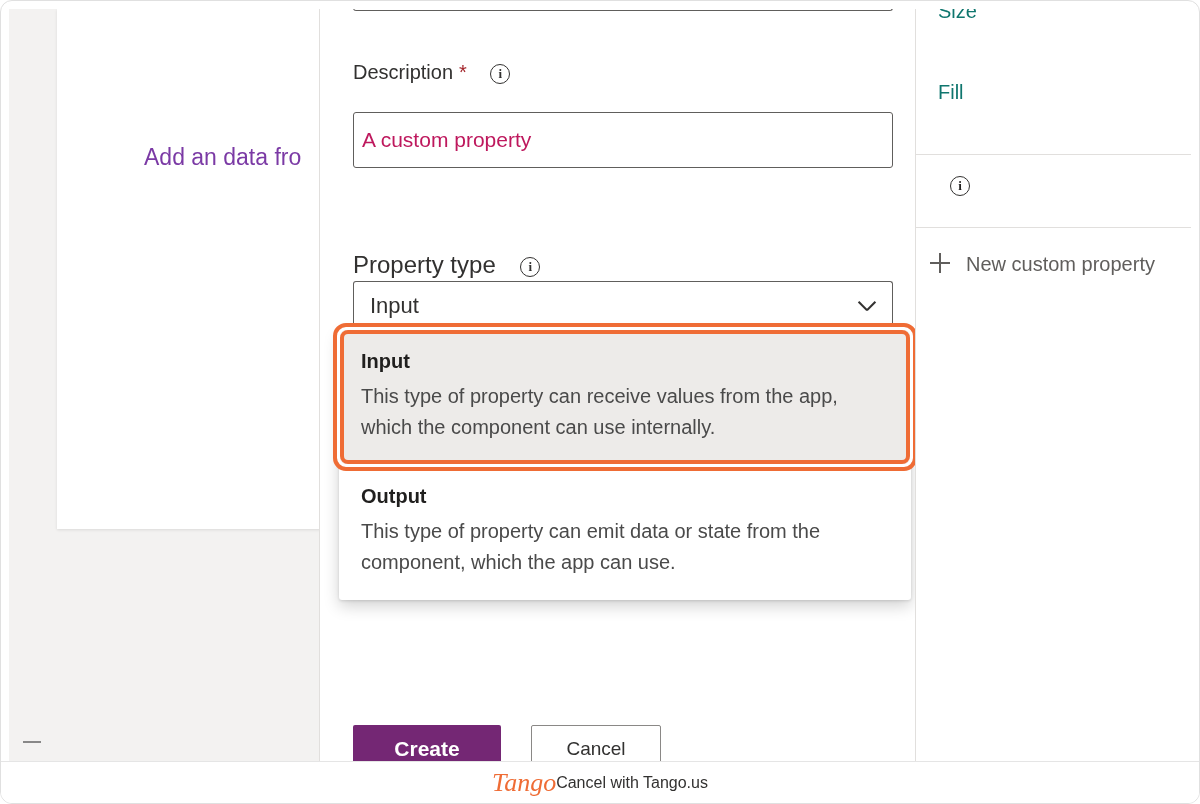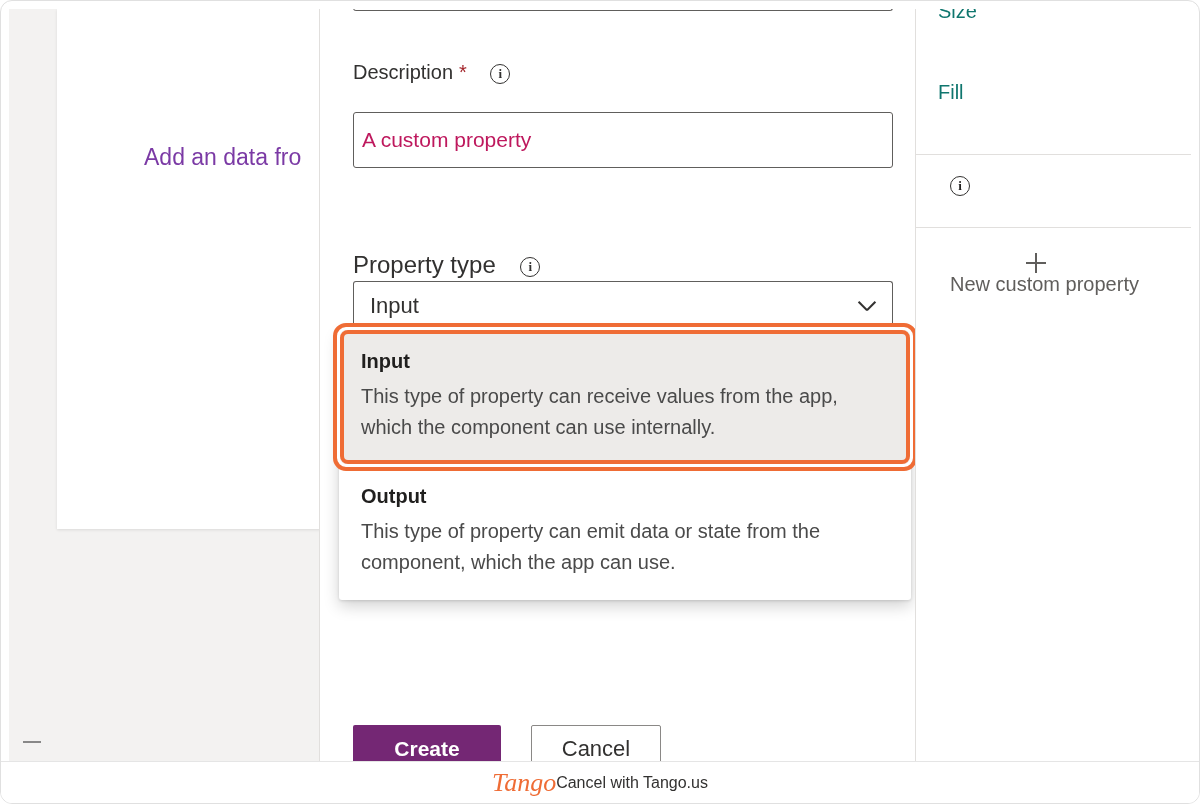--- a/index.html
+++ b/index.html
@@ -216,21 +216,21 @@
       font-weight: 600;
       cursor: pointer;
       border-radius: 2px;
     }
     .btn-cancel {
       width: 130px;
       height: 48px;
       background: #fff;
       color: #323130;
       border: 1.5px solid #8a8886;
-      font-size: 22px;
+      font-size: 19px;
       cursor: pointer;
       border-radius: 2px;
     }
     .right-panel {
       position: absolute;
       right: 0;
       top: 0;
       width: 276px;
       height: 100%;
       background: #fff;
@@ -272,27 +272,25 @@
     .right-divider-2 {
       position: absolute;
       top: 218px;
       left: 0;
       right: 0;
       border-top: 1px solid #e1dfdd;
     }
     .right-add {
       position: absolute;
       top: 244px;
-      left: 34px;
+      left: 14px;
       display: flex;
-      align-items: center;
       color: #605e5c;
       font-size: 20px;
       cursor: pointer;
-      flex-direction: column;
     }
     .plus-icon {
       width: 20px;
       height: 20px;
       position: relative;
       margin-right: 16px;
     }
     .plus-icon::before, .plus-icon::after {
       content: "";
       position: absolute;

